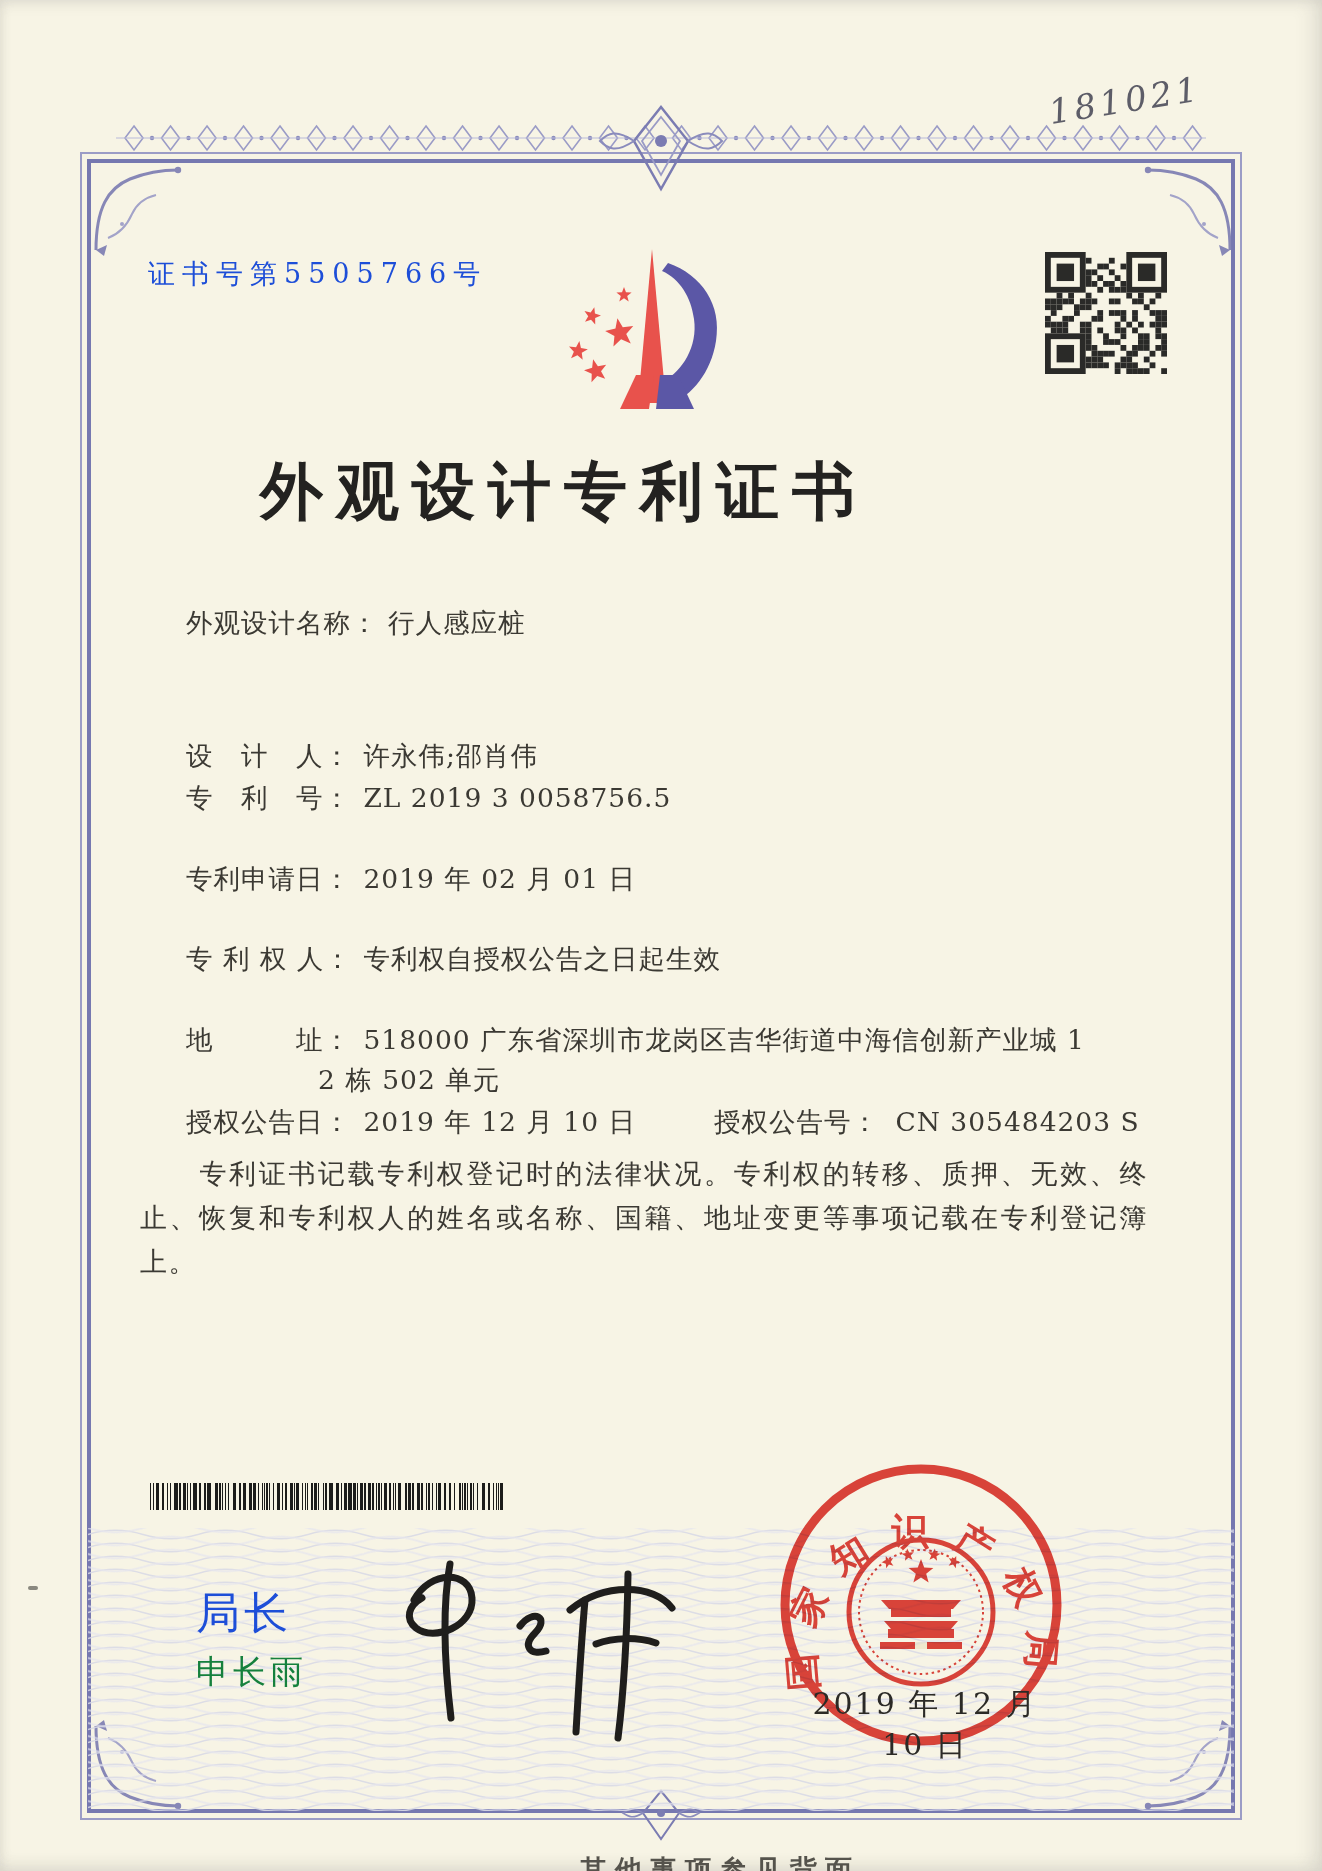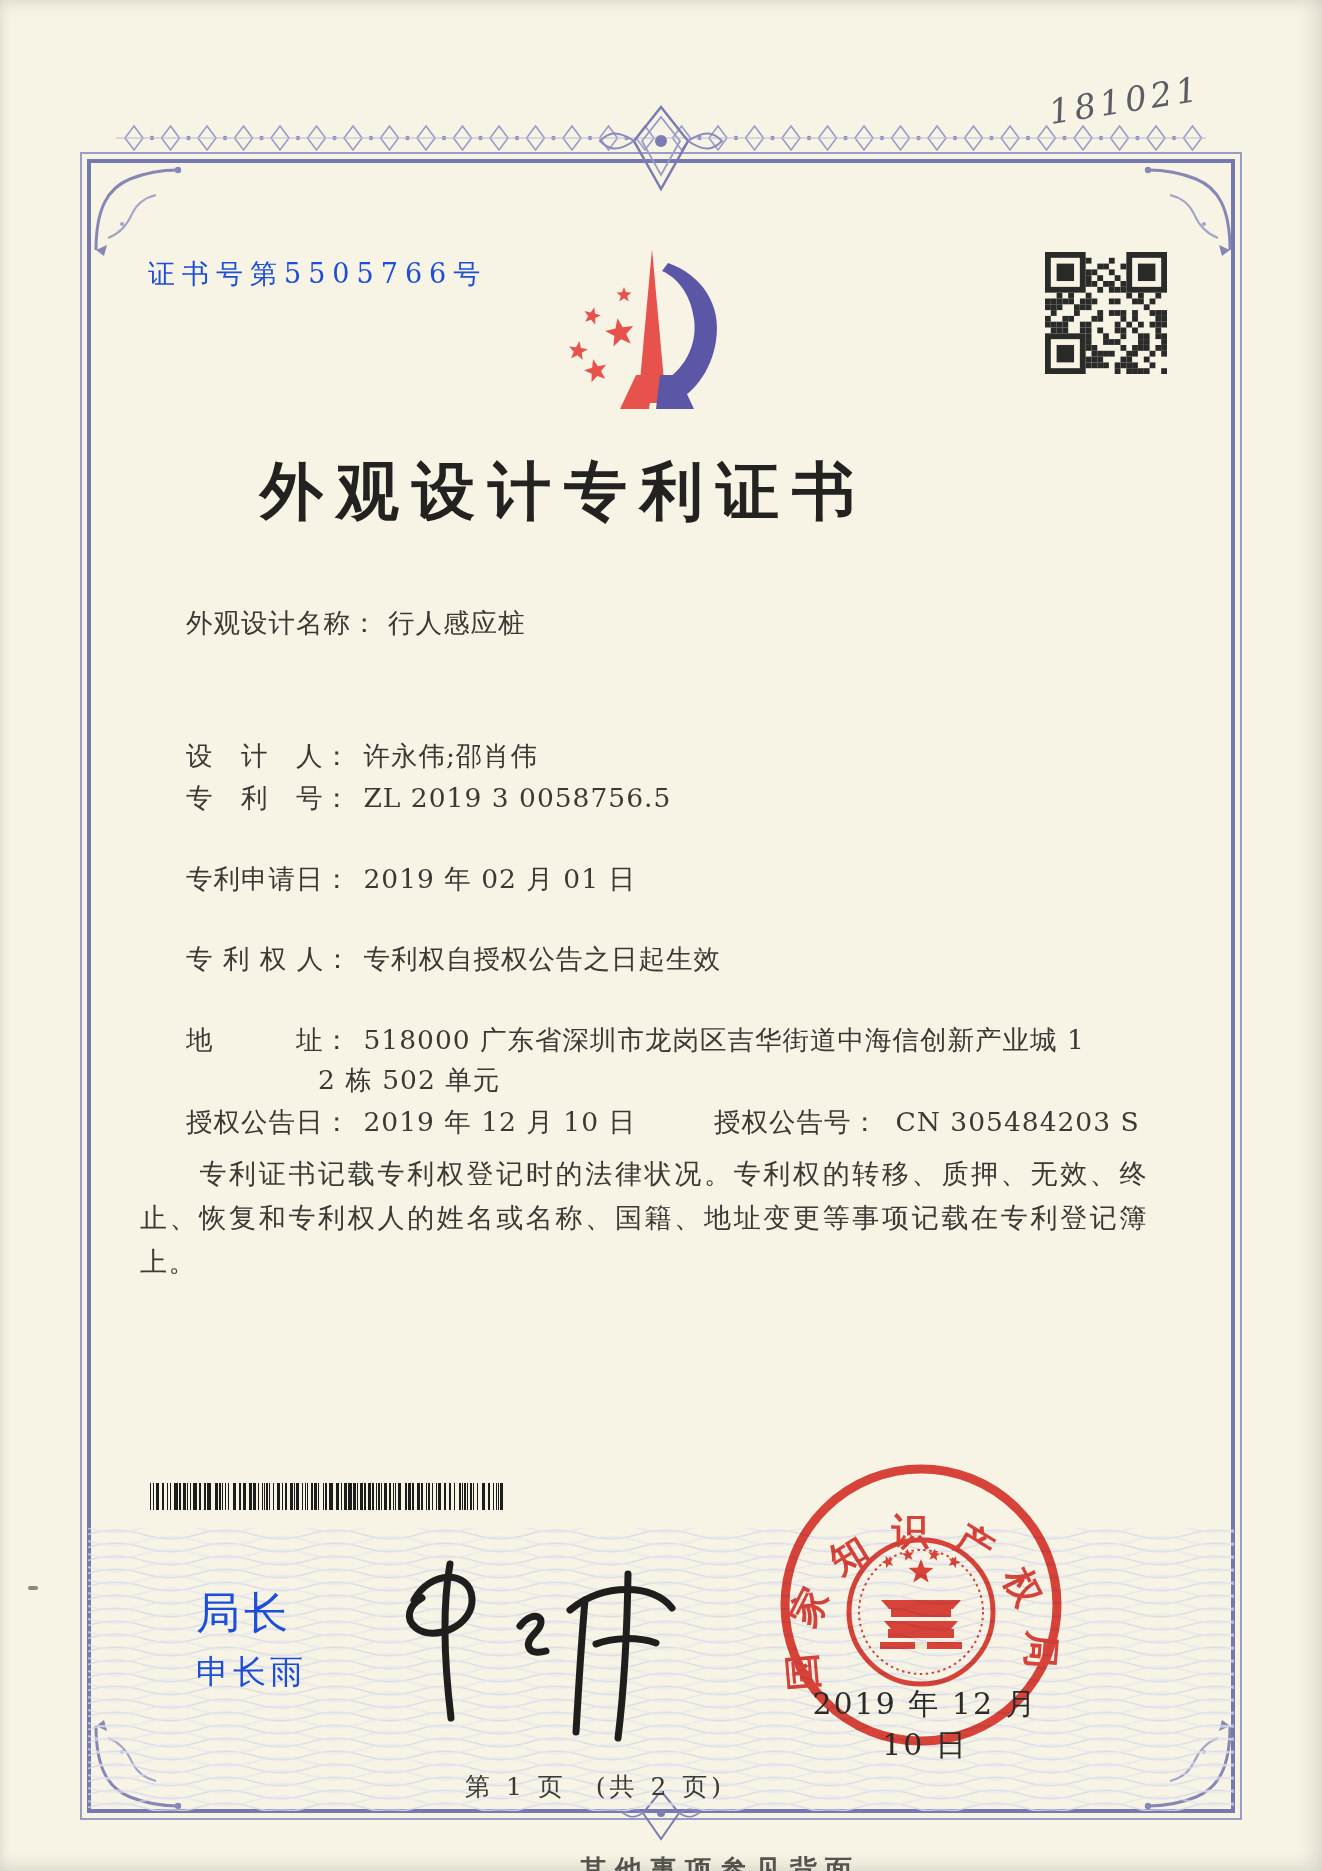--- a/index.html
+++ b/index.html
@@ -35,21 +35,21 @@
   .addr2{position:absolute;left:318px;width:700px;font-size:26.5px;color:#3b3933;letter-spacing:1px;}
   .gpair2{position:absolute;left:528px;top:0;}
   
   .bodytext{position:absolute;left:140px;top:1152px;width:1008px;font-size:27px;line-height:44px;
     text-align:justify;color:#3b3933;letter-spacing:1.5px;}
   .bodytext p{margin:0;text-indent:2.2em;}
   
   .waves{position:absolute;left:88px;top:1528px;width:1146px;height:283px;opacity:.85;}
   .barcode{position:absolute;left:150px;top:1483px;width:356px;height:27px;}
   .director-title{position:absolute;left:196px;top:1584px;font-size:44px;letter-spacing:4px;color:#1d4ed8;}
-  .director-name{position:absolute;left:196px;top:1650px;font-size:33px;letter-spacing:4px;color:#1d4ed8;}
+  .director-name{position:absolute;left:196px;top:1650px;font-size:33px;letter-spacing:4px;color:#15803d;}
   .signature{position:absolute;left:372px;top:1538px;width:312px;height:205px;}
   .seal{position:absolute;left:776px;top:1460px;width:290px;height:290px;mix-blend-mode:multiply;opacity:.94;}
   .seal-date{position:absolute;left:790px;top:1684px;width:270px;text-align:center;font-size:30px;color:#2b2a26;letter-spacing:2px;}
   .pageinfo{position:absolute;left:420px;top:1770px;width:350px;text-align:center;font-size:25px;letter-spacing:4px;color:#3b3933;}
   .cutoff{position:absolute;left:500px;top:1852px;width:360px;height:19px;overflow:hidden;font-size:27px;
     letter-spacing:8px;color:#55534c;text-align:right;font-weight:bold;}
   .margin-dot{position:absolute;left:28px;top:1586px;width:10px;height:4px;background:#8a887f;border-radius:2px;}
 </style>
 </head>
 <body>
@@ -506,17 +506,16 @@
       <path d="M-40,-12 L40,-12 L32,-3 L-32,-3 Z"></path>
       <rect x="-30" y="-3" width="60" height="8"></rect>
       <path d="M-37,9 L37,9 L30,17 L-30,17 Z"></path>
       <rect x="-33" y="17" width="66" height="9"></rect>
       <rect x="-41" y="30" width="82" height="7"></rect>
       <rect x="-6" y="30" width="12" height="7" fill="#f7f4e5"></rect>
     </g>
   </svg>
   <div class="seal-date">2019 年 12 月 10 日</div>
 
-  <div class="pageinfo">第 1 页　(共 2 页)</div>
   <div class="cutoff">其他事项参见背面</div>
   <div class="margin-dot"></div>
 
 </div>
 
 </body></html>

